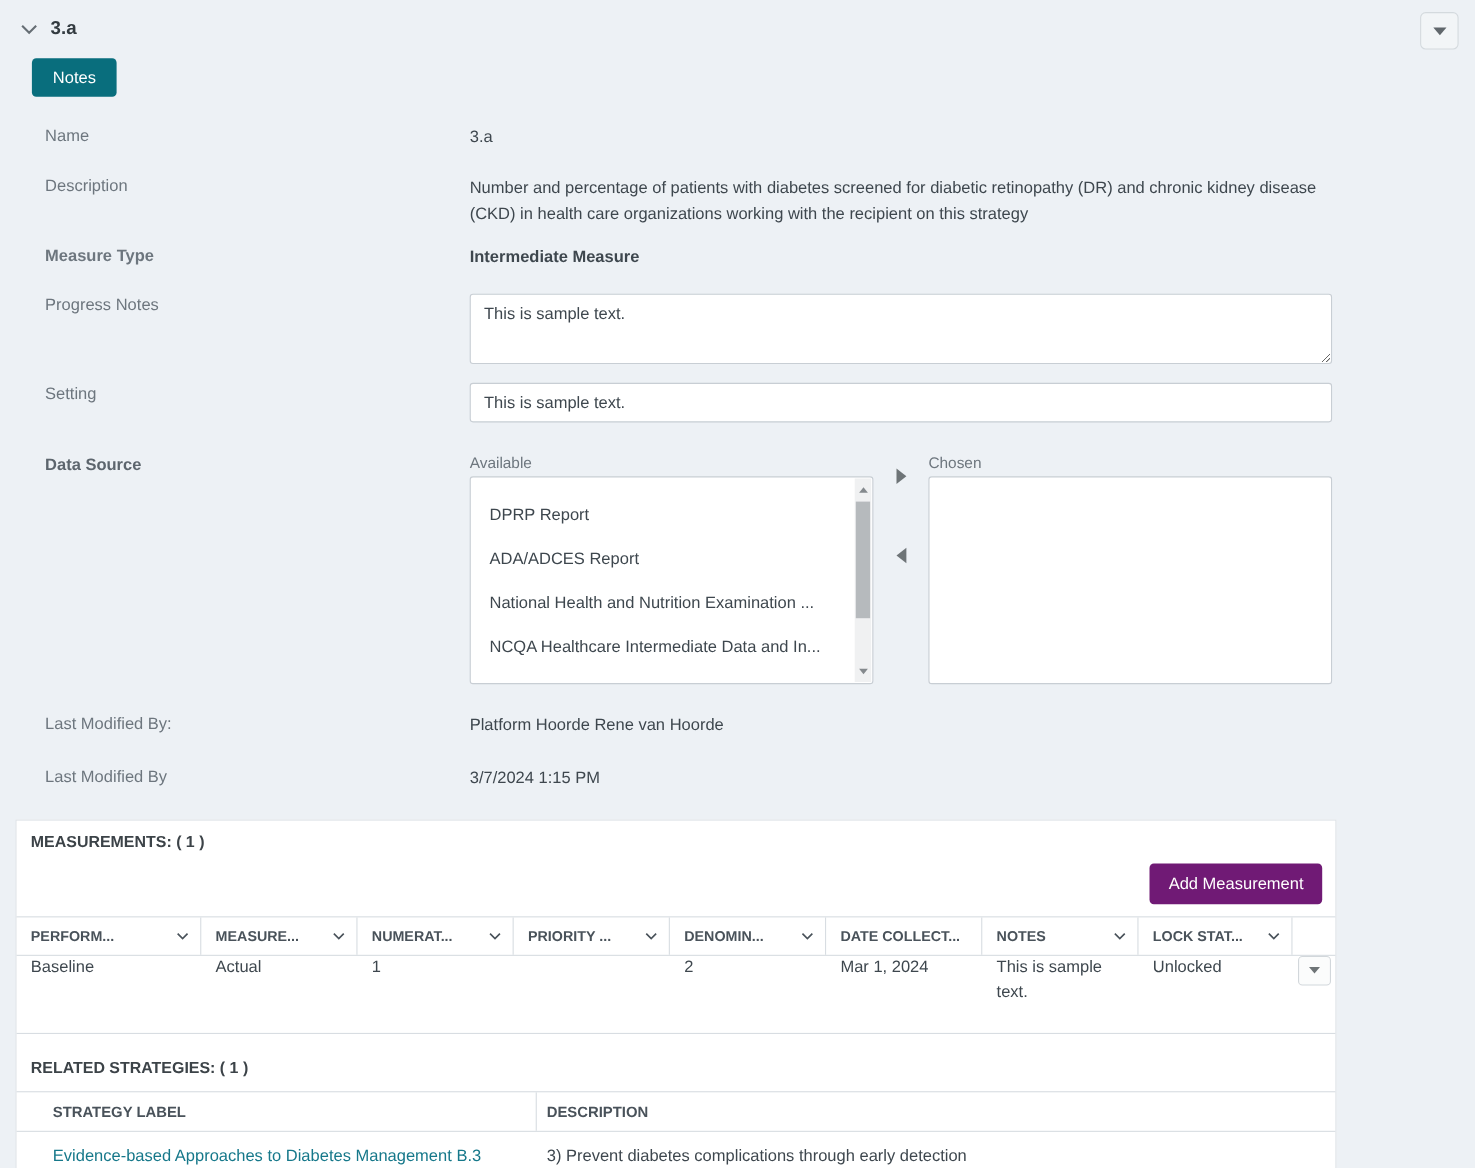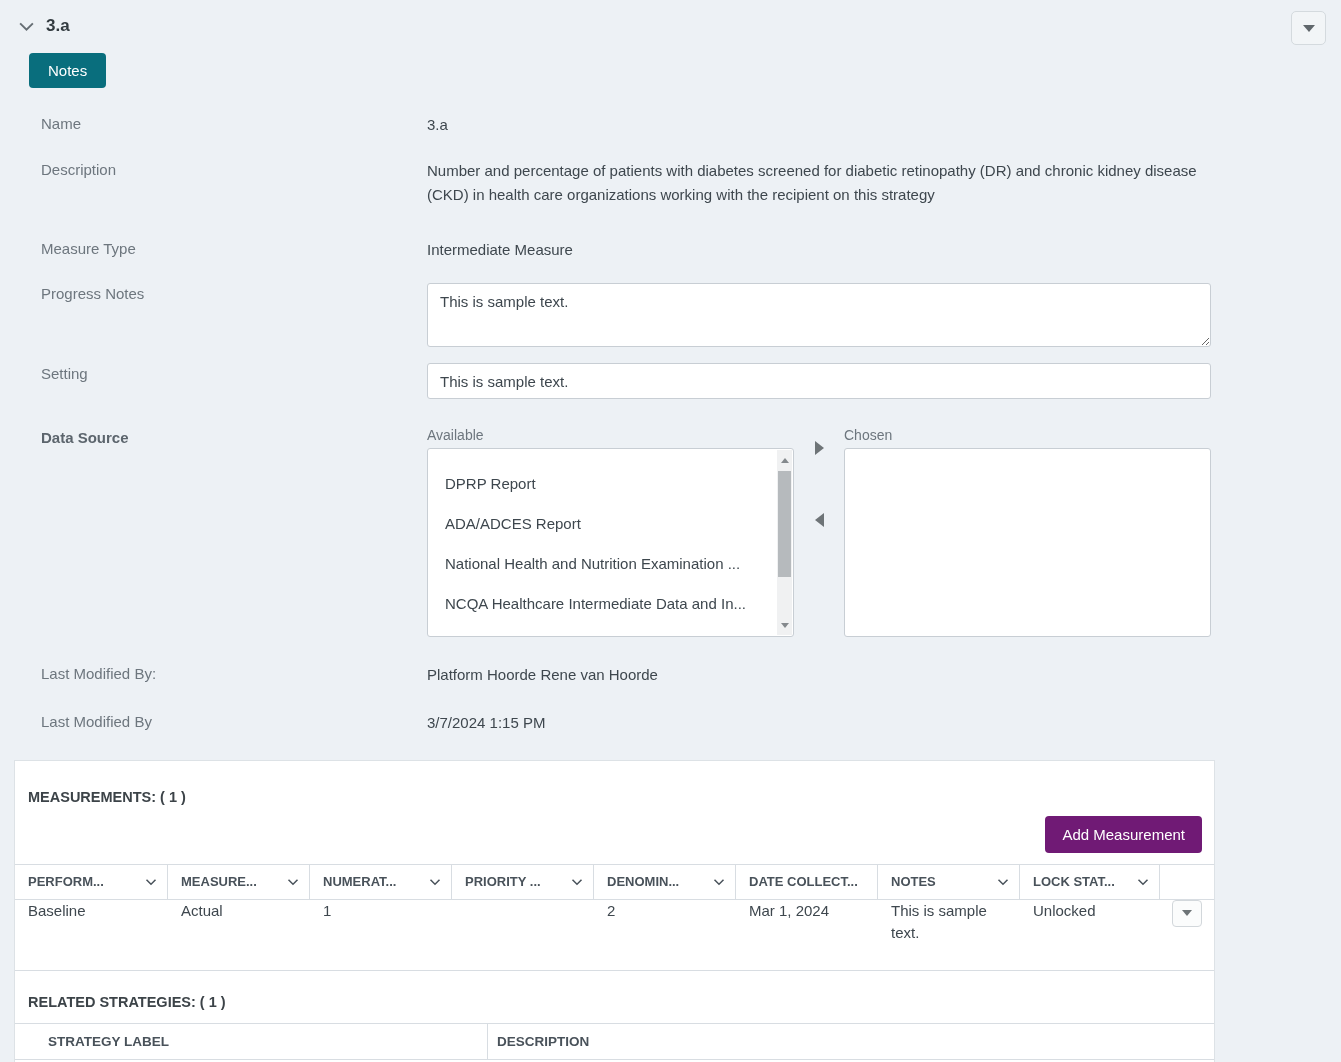--- a/index.html
+++ b/index.html
@@ -28,21 +28,21 @@
     background:#096e7d; color:#fff; border:none; border-radius:4px;
     padding:9px 19px; font-size:15px; font-family:inherit; cursor:pointer;
   }
   
   .frm-row { display:flex; padding-left:41px; align-items:flex-start; }
   .frm-label { width:386px; flex:none; color:#6d767e; font-size:15px; padding-top:2px; }
   .frm-label.bold { font-weight:700; color:#5c656d; }
   .frm-value { width:784px; color:#3e474e; line-height:1.55; }
   .mt-name { margin-top:25px; }
   .mt-desc { margin-top:23px; }
-  .mt-mtype { margin-top:32px; }
+  .mt-mtype { margin-top:16px;font-weight:bold; }
   .mt-pnotes { margin-top:22px; }
   .mt-setting { margin-top:10px; }
   .mt-ds { margin-top:28px; }
   .mt-lmb { margin-top:26px; }
   .mt-lmd { margin-top:24px; }
   .txtarea {
     width:784px; height:64px; resize:both; background:#fff;
     border:1px solid #c8ced4; border-radius:3px; padding:9px 12px;
     font-family:inherit; font-size:15px; color:#3e474e;
   }
@@ -62,31 +62,31 @@
   .sbar-btn { position:absolute; left:0; width:15px; height:16px; display:flex; align-items:center; justify-content:center; cursor:pointer; }
   .sbar-btn.up { top:2px; } .sbar-btn.down { bottom:2px; }
   .tri-up-s { width:0;height:0;border-left:4px solid transparent;border-right:4px solid transparent;border-bottom:5px solid #84898d; }
   .tri-down-s { width:0;height:0;border-left:4px solid transparent;border-right:4px solid transparent;border-top:5px solid #84898d; }
   .sbar-thumb { position:absolute; left:1px; top:21px; width:13px; height:106px; background:#b6babd; cursor:grab; }
   .arrows-col { width:50px; display:flex; flex-direction:column; align-items:center; }
   .tri-right { width:0;height:0;border-top:7px solid transparent;border-bottom:7px solid transparent;border-left:9px solid #6e7477; margin-top:14px; cursor:pointer; }
   .tri-left  { width:0;height:0;border-top:7px solid transparent;border-bottom:7px solid transparent;border-right:9px solid #6e7477; margin-top:58px; cursor:pointer; }
   
   .panel { margin:26px 126px 0 14px; width:1201px; background:#fff; border:1px solid #dde2e6; }
-  .panel-title { padding:28px 0 0 13px; font-size:14.5px; font-weight:700; color:#3c4348; }
+  .panel-title { padding:12px 0 0 13px; font-size:14.5px; font-weight:700; color:#3c4348; }
   .add-row { display:flex; justify-content:flex-end; padding:11px 12px 11px 0; }
   .add-btn { background:#701a75; color:#fff; border:none; border-radius:4px; padding:10px 17px; font-size:15px; font-family:inherit; cursor:pointer; }
   .mtable-header { display:flex; border-top:1px solid #d8dde2; border-bottom:1px solid #d8dde2; height:36px; }
   .mth {
     display:flex; align-items:center; justify-content:space-between;
     padding:0 10px 0 13px; font-size:13px; font-weight:700; color:#49525a;
     border-right:1px solid #d8dde2; height:100%; cursor:pointer; white-space:nowrap; overflow:hidden;
   }
   .hdr-chev { width:12px; height:12px; flex:none; margin-left:4px; }
-  .c0{width:153px;} .c1,.c2,.c3,.c4,.c5,.c6{width:142px;} .c7{width:140px;}
+  .c0{width:168px;} .c1,.c2,.c3,.c4,.c5,.c6{width:142px;} .c7{width:140px;}
   .caction { flex:1; border-right:none; }
   .mtable-row { display:flex; min-height:71px; border-bottom:1px solid #d8dde2; font-size:15px; color:#3e474e; }
   .mtd { padding:0 13px; line-height:1.5; }
   .mtd.caction { display:flex; justify-content:center; padding:0; }
   .row-menu-btn {
     width:30px; height:27px; background:#fbfcfc; border:1px solid #d2d7db; border-radius:4px;
     display:flex; align-items:center; justify-content:center; cursor:pointer;
   }
   .tri-down-m { width:0;height:0;border-left:5px solid transparent;border-right:5px solid transparent;border-top:6px solid #6e7477; }
   

